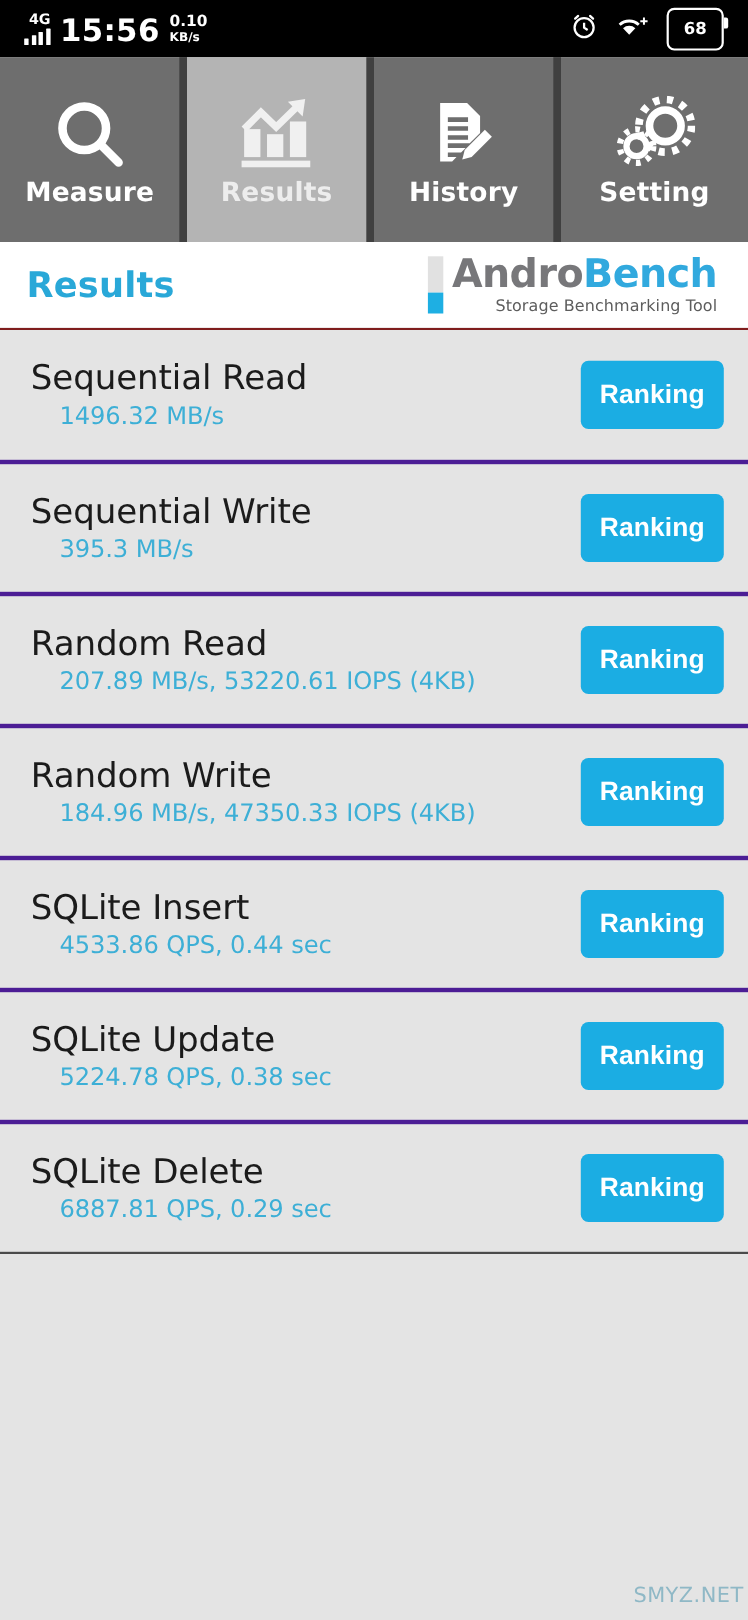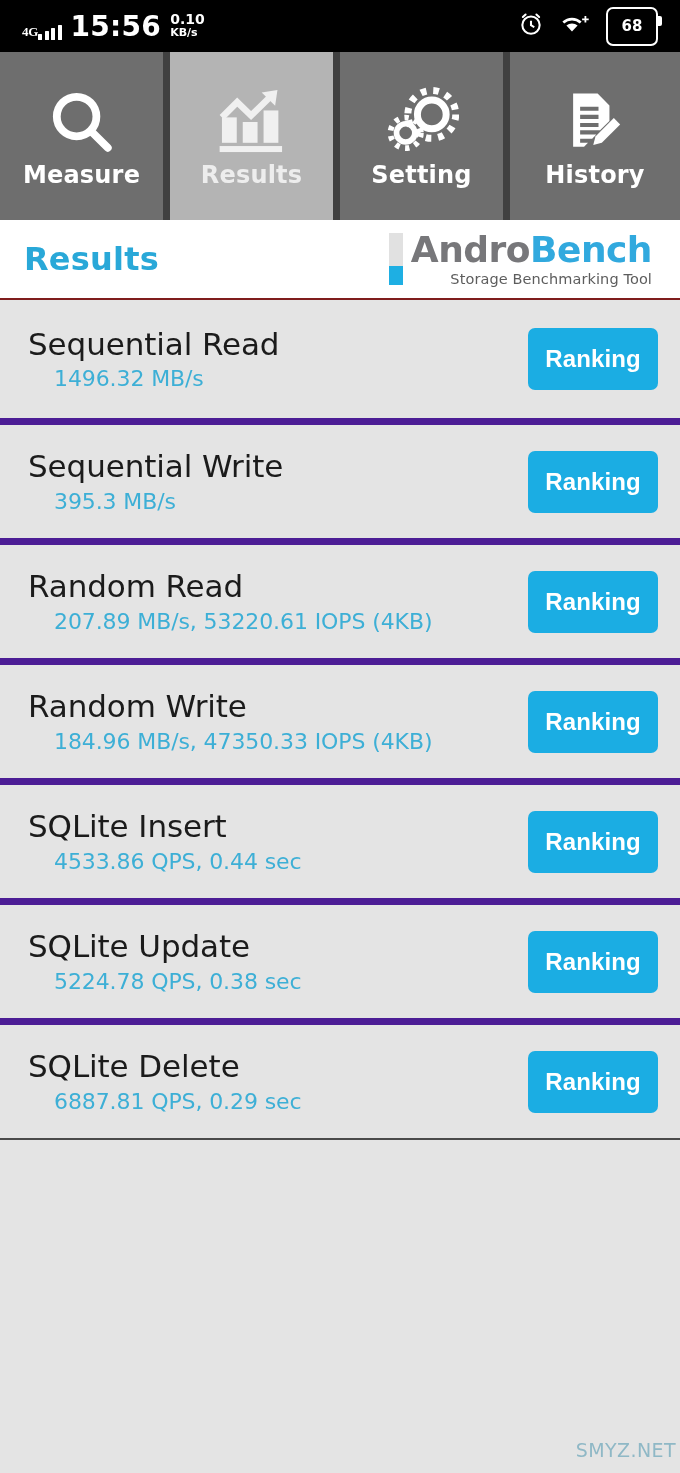--- a/index.html
+++ b/index.html
@@ -11,21 +11,21 @@
   }
   .phone { width:680px; height:1473px; position:relative; display:flex; flex-direction:column; }
 
   
   .statusbar{
     height:52px; background:#000; color:#fff;
     display:flex; align-items:center; padding:0 22px;
     flex:0 0 52px;
   }
   .sb-left{ display:flex; align-items:flex-end; gap:9px; }
-  .net-group{ display:flex; flex-direction:row; align-items:flex-start; line-height:1;font-family:Liberation Serif, serif; }
+  .net-group{ display:flex; flex-direction:column; align-items:flex-end; line-height:1; }
   .net-label{ font-size:13px; font-weight:bold; letter-spacing:-.3px; margin-bottom:1px; }
   .bars{ display:flex; align-items:flex-end; gap:2.5px; height:15px; }
   .bars i{ width:4px; background:#fff; display:block; border-radius:.5px;}
   .bars i:nth-child(1){height:6px;}
   .bars i:nth-child(2){height:9px;}
   .bars i:nth-child(3){height:12px;}
   .bars i:nth-child(4){height:15px;}
   .clock{ font-size:28px; font-weight:bold; letter-spacing:.3px; line-height:1; margin-bottom:-1px;}
   .speed{ display:flex; flex-direction:column; line-height:1.05; margin-bottom:1px;}
   .speed .v{ font-size:14px; font-weight:bold; }
@@ -70,21 +70,21 @@
   .logo-bar span:last-child{ height:19px; background:#1EAFE3; }
   .logo-txt{ display:flex; flex-direction:column; align-items:flex-end; }
   .logo-main{ font-size:36px; font-weight:bold; line-height:1; letter-spacing:-.5px; }
   .logo-main .a{ color:#77777A;text-align:right; }
   .logo-main .b{ color:#31A9DE; }
   .logo-sub{ font-size:14.5px; color:#5D5D5D; margin-top:3px; letter-spacing:.1px;}
 
   
   .list{ flex:1 1 auto; background:#E4E4E4; position:relative; overflow:hidden; }
   .row{
-    height:120px; border-top:7px solid #4c1d95;
+    height:120px; border-top:4px solid #4c1d95;
     display:flex; align-items:center; padding:0 22px 0 28px;
     background:#E4E4E4; cursor:pointer;
   }
   .row:first-child{ border-top:2px solid #7f1d1d; }
   .row-texts{ display:flex; flex-direction:column; gap:7px; }
   .row-title{ font-size:31px; color:#1B1B1B; line-height:1.05; letter-spacing:-.1px;}
   .row-value{ font-size:22px; color:#3DAFD6; line-height:1.05; letter-spacing:-.1px;margin-left:26px;}
   .rank-btn{
     margin-left:auto; background:#1BADE3; color:#FFFFFF;
     font-size:24px; font-weight:bold; border:none; border-radius:7px;
@@ -157,48 +157,48 @@
         <svg width="74" height="70" viewBox="0 0 32 30" fill="#F0F0F0">
           <rect x="3" y="13" width="6.4" height="11"></rect>
           <rect x="12" y="15" width="6.4" height="9"></rect>
           <rect x="21" y="10" width="6.4" height="14"></rect>
           <rect x="2" y="25.4" width="27" height="2.6"></rect>
           <path d="M3 13 L9.6 6.4 L15.6 12.2 L24.8 3.2" stroke="#F0F0F0" stroke-width="2.8" fill="none"></path>
           <path d="M20.2 2.2 L27 1.2 L26 8z"></path>
         </svg>
       </span>
       <span class="lbl">Results</span>
+    </div>
+
+    <div class="tab">
+      <span class="ico">
+        <svg width="70" height="70" viewBox="0 0 32 32" fill="#fff">
+          <path d="M6 3h12l5 5v14.5l-3.2 3.2V9.6h-5.6V3.4z" opacity="0"></path>
+          <path d="M6 3h11.2l5.4 5.4v7.1l-4.2 4.2v.1H9.2v1.9h7.4l-1.9 1.9H9.2v1.9h3.6l-1.8 1.8H6z"></path>
+          <path d="M9.2 9h8.4v1.9H9.2zM9.2 12.7h8.4v1.9H9.2zM9.2 16.4h8.4v1.9H9.2z" fill="#6E6E6E"></path>
+          <path d="M24.6 14.2l2.9 2.9-8.4 8.4-3.9 1 1-3.9z"></path>
+        </svg>
+      </span>
+      <span class="lbl">History</span>
     </div>
 
     <div class="tab">
       <span class="ico">
         <svg width="74" height="70" viewBox="0 0 34 32" fill="none" stroke="#fff">
           <g stroke-width="3.2">
             <circle cx="21.5" cy="12.5" r="6.6"></circle>
             <circle cx="21.5" cy="12.5" r="11" stroke-dasharray="2.6 3.2"></circle>
           </g>
           <g stroke-width="2.6">
             <circle cx="9.5" cy="21" r="4.2"></circle>
             <circle cx="9.5" cy="21" r="7" stroke-dasharray="2 2.6"></circle>
           </g>
         </svg>
       </span>
       <span class="lbl">Setting</span>
-    </div>
-
-    <div class="tab">
-      <span class="ico">
-        <svg width="70" height="70" viewBox="0 0 32 32" fill="#fff">
-          <path d="M6 3h12l5 5v14.5l-3.2 3.2V9.6h-5.6V3.4z" opacity="0"></path>
-          <path d="M6 3h11.2l5.4 5.4v7.1l-4.2 4.2v.1H9.2v1.9h7.4l-1.9 1.9H9.2v1.9h3.6l-1.8 1.8H6z"></path>
-          <path d="M9.2 9h8.4v1.9H9.2zM9.2 12.7h8.4v1.9H9.2zM9.2 16.4h8.4v1.9H9.2z" fill="#6E6E6E"></path>
-          <path d="M24.6 14.2l2.9 2.9-8.4 8.4-3.9 1 1-3.9z"></path>
-        </svg>
-      </span>
-      <span class="lbl">History</span>
     </div>
   </div>
 
   <div class="titlebar">
     <span class="page-title">Results</span>
     <div class="logo">
       <span class="logo-bar">
           <span></span>
           <span></span>
         </span>

